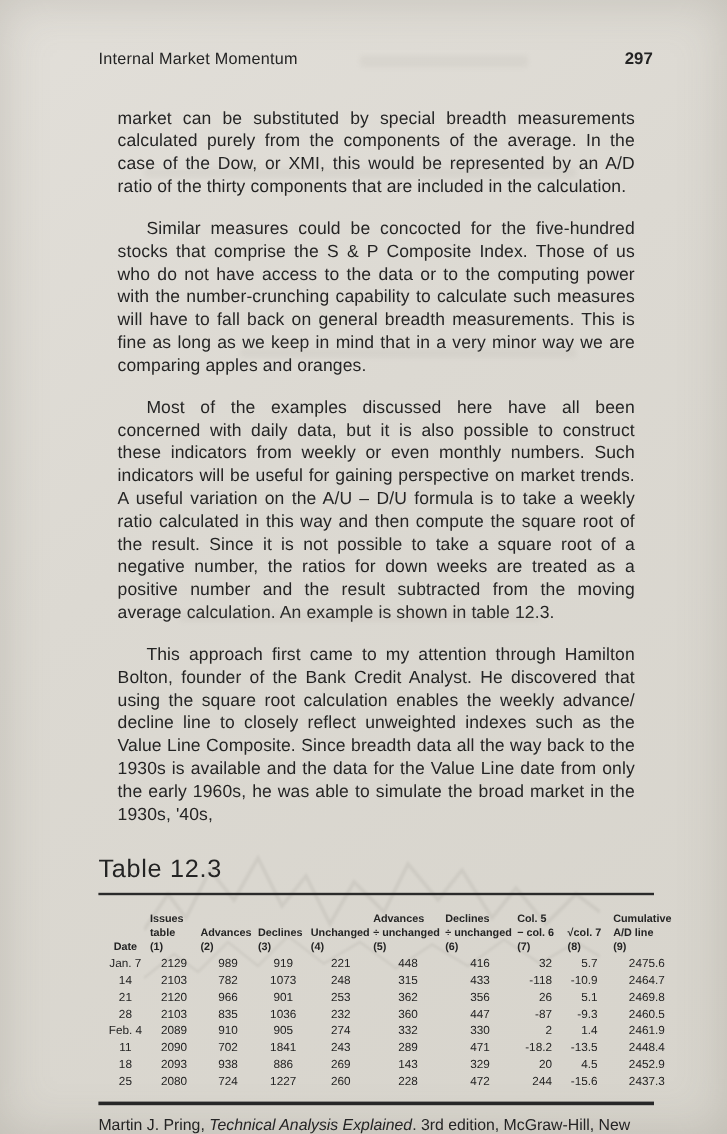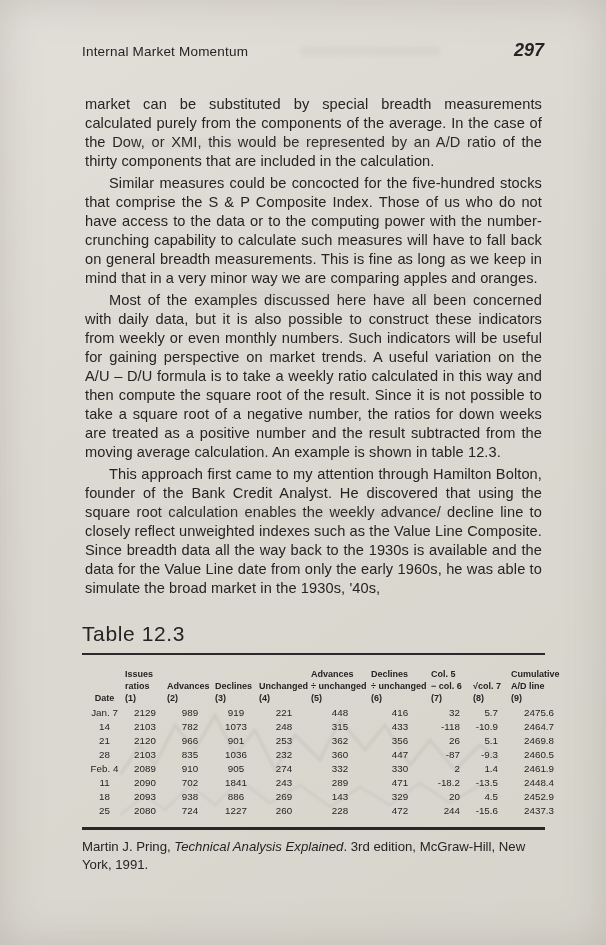--- a/index.html
+++ b/index.html
@@ -21,25 +21,25 @@
   
   .ghost { position: absolute; pointer-events: none; }
   .ghost-chart { left: 120px; top: 655px; opacity: 0.10; filter: blur(1px); }
   .ghost-text { background: #9a968e; border-radius: 2px; opacity: 0.10; filter: blur(2px); }
 
   .page-header {
     display: flex; justify-content: space-between; align-items: baseline;
     margin-bottom: 34px;
   }
   .running-head { font-size: 13.5px; letter-spacing: 0.2px; }
-  .page-num { font-size: 18px; font-weight: bold; font-style: italic; }
+  .page-num { font-size: 14px; font-weight: bold; }
 
   .body-text { width: 463px; }
   .body-text p {
-    margin: 3px;
+    margin: 16px;
     font-size: 14.6px;
     line-height: 19px;
     text-align: justify;
     letter-spacing: 0.1px;
   }
   .body-text p + p { text-indent: 24px; }
 
   .table-block { width: 463px; margin-top: 24px; position: relative; }
   .table-caption { font-size: 21px; font-weight: normal; letter-spacing: 0.6px; }
   .caption-rule { height: 2px; background: #2a2a2a; margin-top: 7px; }
@@ -135,21 +135,21 @@
             <th></th>
             <th></th>
             <th>Advances</th>
             <th>Declines</th>
             <th>Col. 5</th>
             <th></th>
             <th>Cumulative</th>
           </tr>
           <tr>
             <th></th>
-            <th>ratios</th>
+            <th>table</th>
             <th>Advances</th>
             <th>Declines</th>
             <th>Unchanged</th>
             <th>÷ unchanged</th>
             <th>÷ unchanged</th>
             <th>− col. 6</th>
             <th>√col. 7</th>
             <th>A/D line</th>
           </tr>
           <tr>

